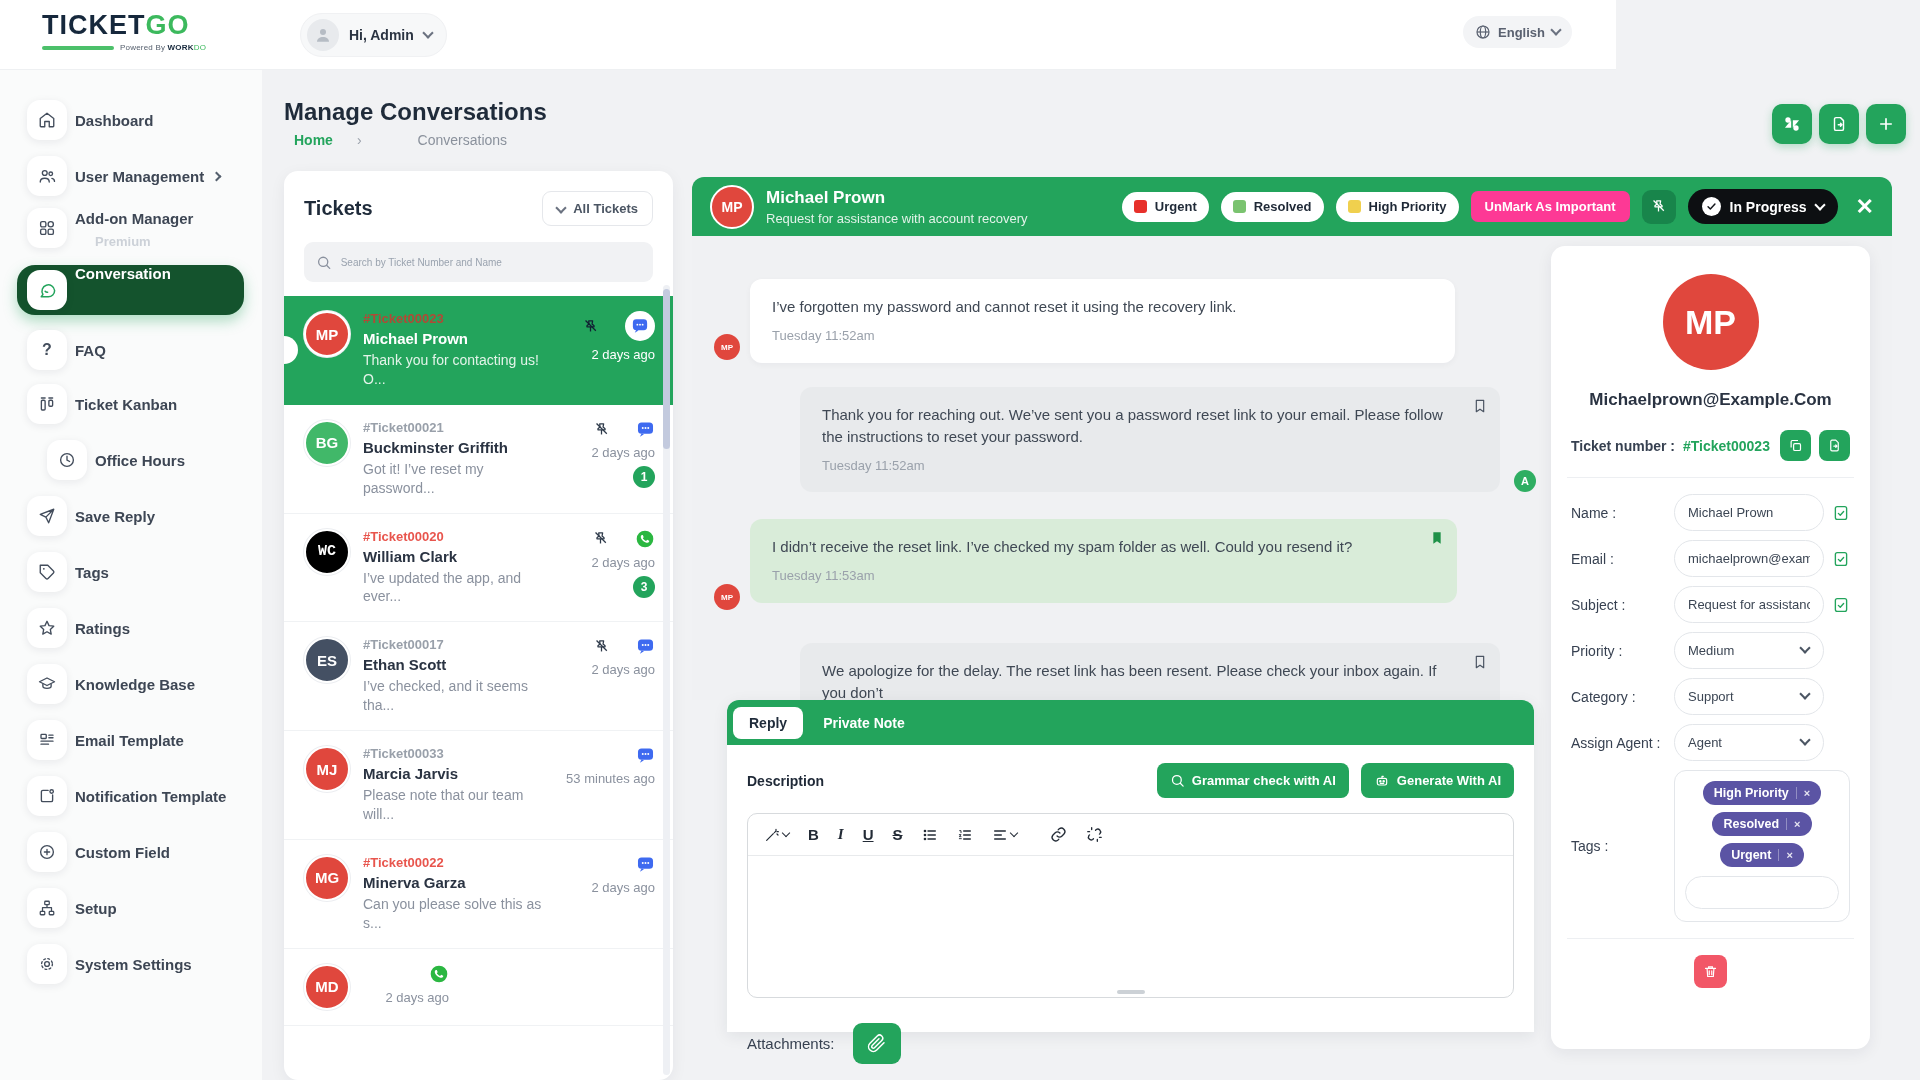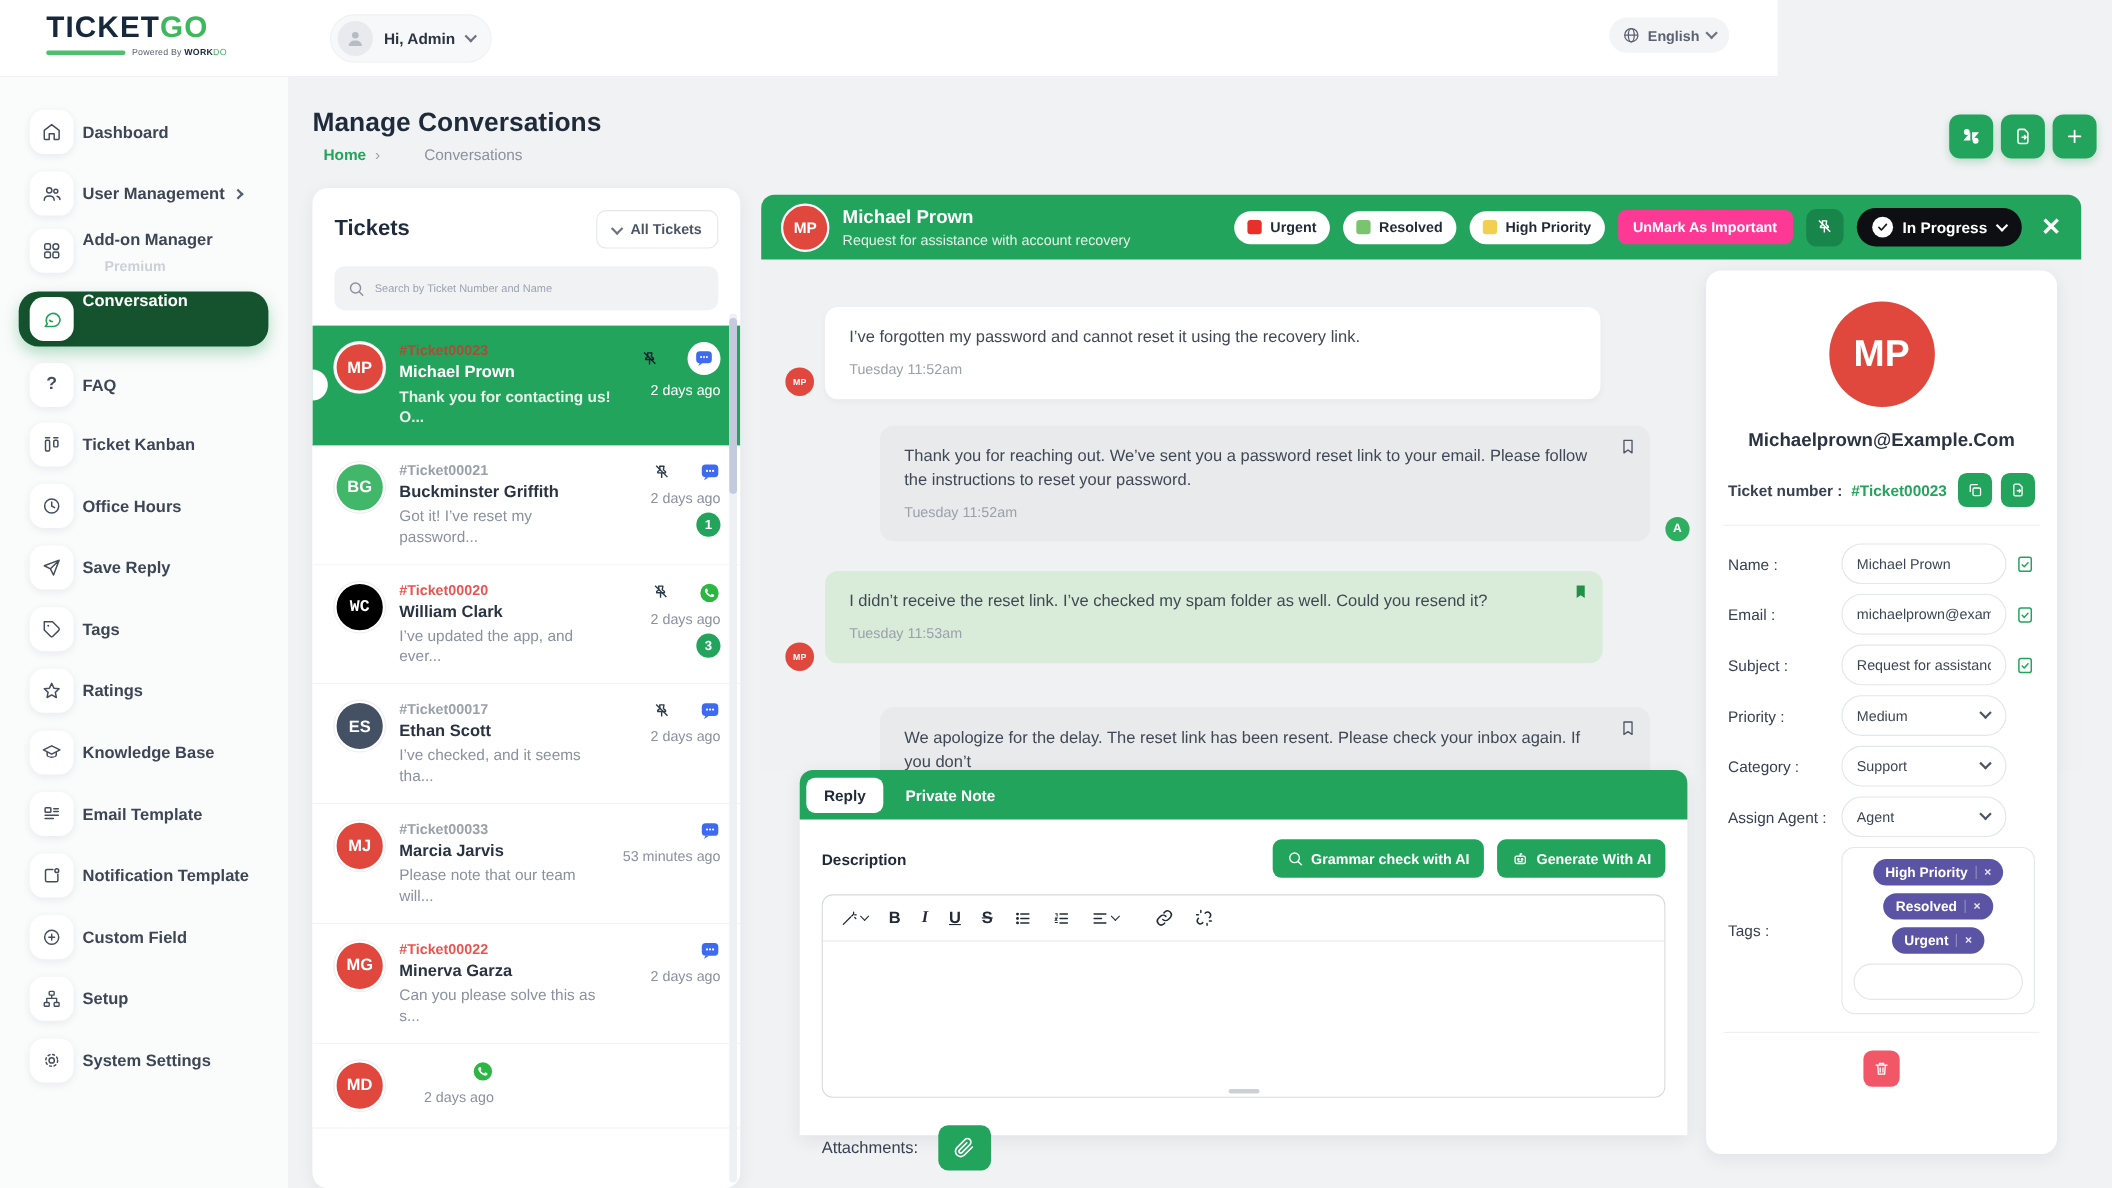--- a/index.html
+++ b/index.html
@@ -35,21 +35,21 @@
   .side-label { position:absolute; left:75px; font-size:15px; font-weight:600; color:#3d4654; white-space:nowrap; }
   .side-sub { position:absolute; left:95px; top:30px; font-size:13px; color:#ccd1d8; font-weight:600; }
   .side-chev { position:absolute; right:42px; width:7px; height:7px; border-right:2px solid #55606e; border-top:2px solid #55606e; transform:rotate(45deg); }
   .side-active { position:absolute; left:17px; width:227px; height:50px; border-radius:18px; background:#14532d;
     box-shadow:0 6px 14px rgba(35,164,92,.35); }
   .side-active .icon-card { left:10px; color:#23a45c; }
   .side-active .side-label { left:58px; color:#fff; font-weight:700; }
 
   
   .page-title { position:absolute; left:284px; top:98px; font-size:24px; font-weight:800; color:#1f2b3a; }
-  .breadcrumb { position:absolute; left:284px; top:132px; font-size:14px; display:flex; gap:8px; align-items:center;padding-left:10px; }
+  .breadcrumb { position:absolute; left:284px; top:132px; font-size:14px; display:flex; gap:24px; align-items:center;padding-left:10px; }
   .bc-home { color:#23a45c; font-weight:600; } .bc-sep { color:#9aa1ab; } .bc-cur { color:#8a919c;margin-left:32px; }
   .head-actions { position:absolute; left:1772px; top:104px; display:flex; gap:7px; }
   .sq-btn { width:40px; height:40px; border-radius:10px; background:#23a45c; display:flex; align-items:center; justify-content:center;
     color:#fff; box-shadow:0 3px 8px rgba(35,164,92,.3); cursor:pointer; }
 
   
   .tickets-card { position:absolute; left:284px; top:171px; width:389px; height:909px; background:#fff;
     border-radius:14px; box-shadow:0 4px 16px rgba(25,35,55,.06); overflow:hidden; }
   .tp-head { display:flex; align-items:center; justify-content:space-between; padding:20px 20px 0 20px; }
   .tp-title { font-size:20px; font-weight:800; color:#1f2b3a; }
@@ -68,21 +68,21 @@
   .num-brick{ color:#b04a36; } .num-gray{ color:#99a0aa; } .num-red{ color:#e8554d; }
   .t-name { font-size:15px; font-weight:700; color:#2a3342; margin-bottom:4px; }
   .t-prev { font-size:14px; color:#8a919e; line-height:1.35; max-width:205px; }
   .t-side { flex:0 0 auto; width:86px; display:flex; flex-direction:column; align-items:flex-end; gap:6px; }
   .t-icons { display:flex; align-items:center; gap:26px; }
   .t-time { font-size:13px; color:#8a919e; white-space:nowrap; }
   .t-badge { width:22px; height:22px; border-radius:50%; background:#23a45c; color:#fff; font-size:12px; font-weight:700;
     display:flex; align-items:center; justify-content:center; }
   .t-row.sel { background:#23a45c; border-bottom-color:#23a45c; }
   .t-row.sel .t-name,.t-row.sel .t-prev,.t-row.sel .t-time { color:#fff; }
-  .t-row.sel .t-prev { color:#e3f4e9;font-weight:bold; }
+  .t-row.sel .t-prev { color:#e3f4e9; }
   .sel-notch { position:absolute; left:-14px; top:50%; margin-top:-14px; width:28px; height:28px; border-radius:50%; background:#fff; }
   .chan-wrap { width:30px; height:30px; border-radius:50%; background:#fff; display:flex; align-items:center; justify-content:center; }
   .pin-ico { color:#2e3a4a; } .t-row.sel .pin-ico { color:#122033; }
   .t-scroll-track { position:absolute; right:3px; top:114px; width:7px; height:790px; background:#eef0f4; border-radius:4px; }
   .t-scroll-thumb { position:absolute; right:3px; top:118px; width:7px; height:160px; background:#c3cade; border-radius:4px; }
 
   
   .conv-head { position:absolute; left:692px; top:177px; width:1200px; height:59px; background:#23a45c;
     border-radius:12px 12px 0 0; display:flex; align-items:center; padding:0 18px; gap:12px; z-index:20; }
   .ch-ava { width:44px; height:44px; border-radius:50%; background:#e0473d; border:2px solid #fff;
@@ -255,21 +255,21 @@
     <span class="icon-card">
         <svg width="18" height="18" viewBox="0 0 24 24" fill="none" stroke="currentColor" stroke-width="1.8" stroke-linecap="round">
           <path d="M4.5 4h5M14.5 4h5"></path>
           <rect x="4.5" y="7" width="5" height="13" rx="1.5"></rect>
           <rect x="14.5" y="7" width="5" height="8" rx="1.5"></rect>
         </svg>
       </span>
     <span class="side-label">Ticket Kanban</span>
   </div>
 
-  <div class="side-item" style="top:366px;">
+  <div class="side-item" style="top:366px;margin-left:20px;">
     <span class="icon-card">
         <svg width="18" height="18" viewBox="0 0 24 24" fill="none" stroke="currentColor" stroke-width="1.8" stroke-linecap="round">
           <circle cx="12" cy="12" r="8.5"></circle>
           <path d="M12 7v5l3.5 2"></path>
         </svg>
       </span>
     <span class="side-label">Office Hours</span>
   </div>
 
   <div class="side-item" style="top:422px;">

